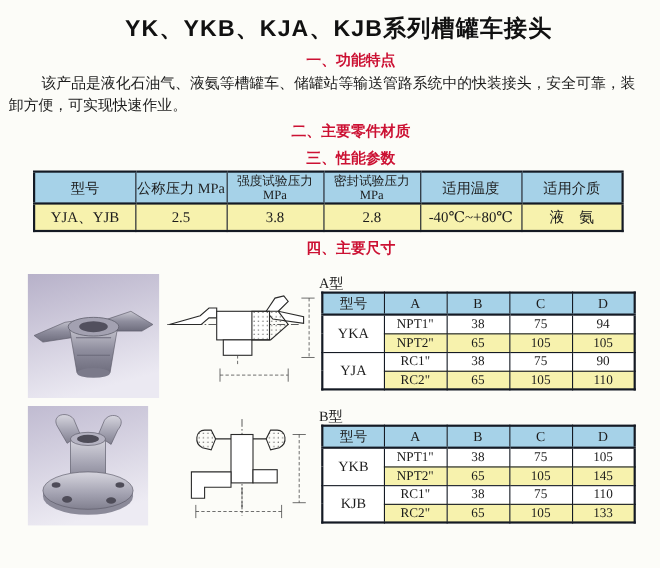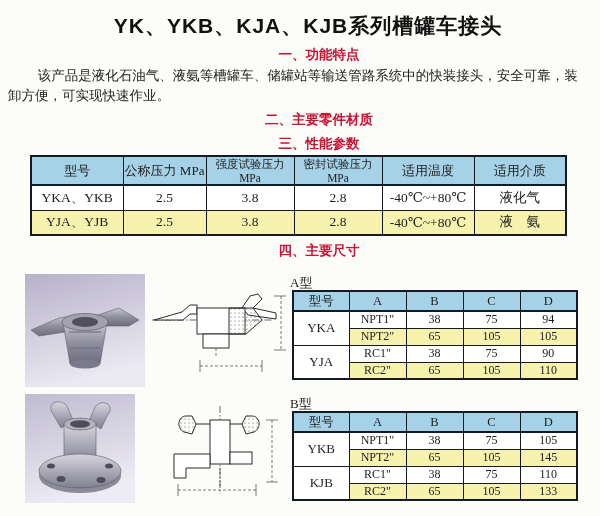--- a/index.html
+++ b/index.html
@@ -122,28 +122,20 @@
         <col style="width:92px">
       </colgroup>
     <tbody>
         <tr>
       <th>型号</th>
       <th>公称压力 MPa</th>
       <th class="hsmall">强度试验压力MPa</th>
       <th class="hsmall">密封试验压力MPa</th>
       <th>适用温度</th>
       <th>适用介质</th>
-    </tr>
-    <tr class="row-white">
-      <td>YKA、YKB</td>
-      <td>2.5</td>
-      <td>3.8</td>
-      <td>2.8</td>
-      <td>-40℃~+80℃</td>
-      <td>液化气</td>
     </tr>
     <tr class="row-yellow">
       <td>YJA、YJB</td>
       <td>2.5</td>
       <td>3.8</td>
       <td>2.8</td>
       <td>-40℃~+80℃</td>
       <td>液　氨</td>
     </tr>
   </tbody>

